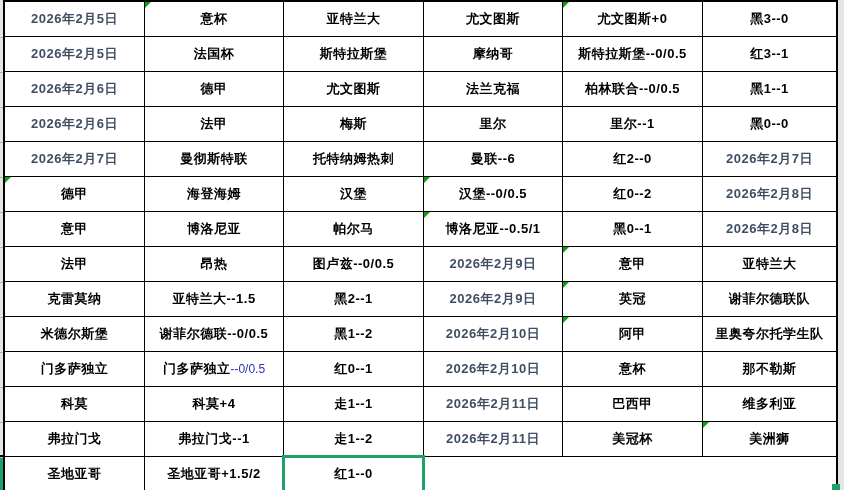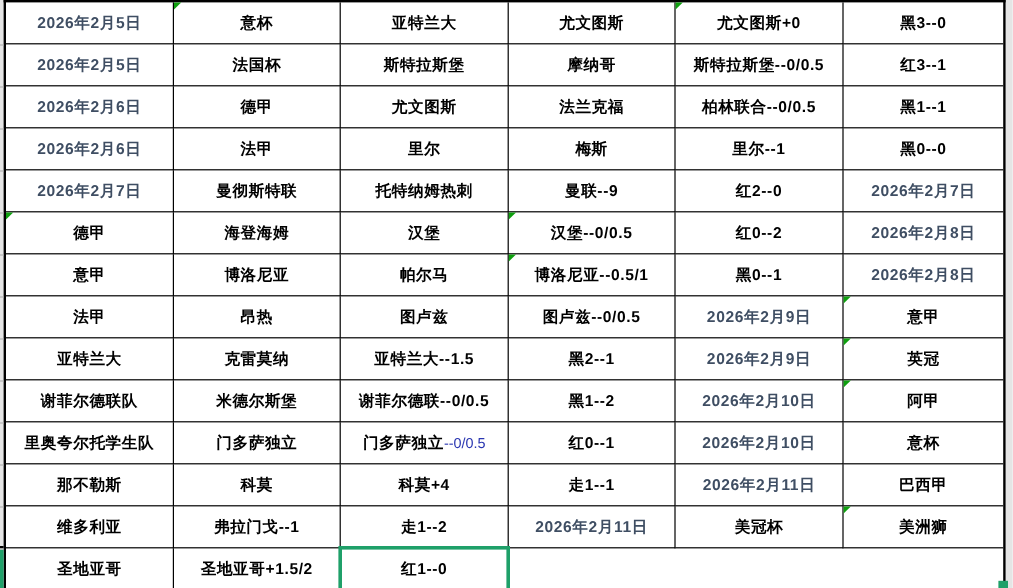--- a/index.html
+++ b/index.html
@@ -93,45 +93,44 @@
       <div class="cell">斯特拉斯堡--0/0.5</div>
       <div class="cell">红3--1</div>
       <div class="cell date">2026年2月6日</div>
       <div class="cell">德甲</div>
       <div class="cell">尤文图斯</div>
       <div class="cell">法兰克福</div>
       <div class="cell">柏林联合--0/0.5</div>
       <div class="cell">黑1--1</div>
       <div class="cell date">2026年2月6日</div>
       <div class="cell">法甲</div>
+      <div class="cell">梅斯</div>
       <div class="cell">里尔</div>
-      <div class="cell">梅斯</div>
       <div class="cell">里尔--1</div>
       <div class="cell">黑0--0</div>
       <div class="cell date">2026年2月7日</div>
       <div class="cell">曼彻斯特联</div>
       <div class="cell">托特纳姆热刺</div>
-      <div class="cell">曼联--9</div>
+      <div class="cell">曼联--6</div>
       <div class="cell">红2--0</div>
       <div class="cell date">2026年2月7日</div>
       <div class="cell">德甲<span class="tri"></span></div>
       <div class="cell">海登海姆</div>
       <div class="cell">汉堡</div>
       <div class="cell">汉堡--0/0.5<span class="tri"></span></div>
       <div class="cell">红0--2</div>
       <div class="cell date">2026年2月8日</div>
       <div class="cell">意甲</div>
       <div class="cell">博洛尼亚</div>
       <div class="cell">帕尔马</div>
       <div class="cell">博洛尼亚--0.5/1<span class="tri"></span></div>
       <div class="cell">黑0--1</div>
       <div class="cell date">2026年2月8日</div>
       <div class="cell">法甲</div>
       <div class="cell">昂热</div>
-      <div class="cell">图卢兹</div>
       <div class="cell">图卢兹--0/0.5</div>
       <div class="cell date">2026年2月9日</div>
       <div class="cell">意甲<span class="tri"></span></div>
       <div class="cell">亚特兰大</div>
       <div class="cell">克雷莫纳</div>
       <div class="cell">亚特兰大--1.5</div>
       <div class="cell">黑2--1</div>
       <div class="cell date">2026年2月9日</div>
       <div class="cell">英冠<span class="tri"></span></div>
       <div class="cell">谢菲尔德联队</div>
@@ -149,20 +148,21 @@
       <div class="cell">红0--1</div>
       <div class="cell date">2026年2月10日</div>
       <div class="cell">意杯</div>
       <div class="cell">那不勒斯</div>
       <div class="cell">科莫</div>
       <div class="cell">科莫+4</div>
       <div class="cell">走1--1</div>
       <div class="cell date">2026年2月11日</div>
       <div class="cell">巴西甲</div>
       <div class="cell">维多利亚</div>
+      <div class="cell">弗拉门戈</div>
       <div class="cell">弗拉门戈--1</div>
       <div class="cell">走1--2</div>
       <div class="cell date">2026年2月11日</div>
       <div class="cell">美冠杯</div>
       <div class="cell">美洲狮<span class="tri"></span></div>
       <div class="cell">圣地亚哥</div>
       <div class="cell">圣地亚哥+1.5/2</div>
       <div class="cell">红1--0<span class="selbox"></span></div>
     </div>
   <div class="gutter-line"></div>

